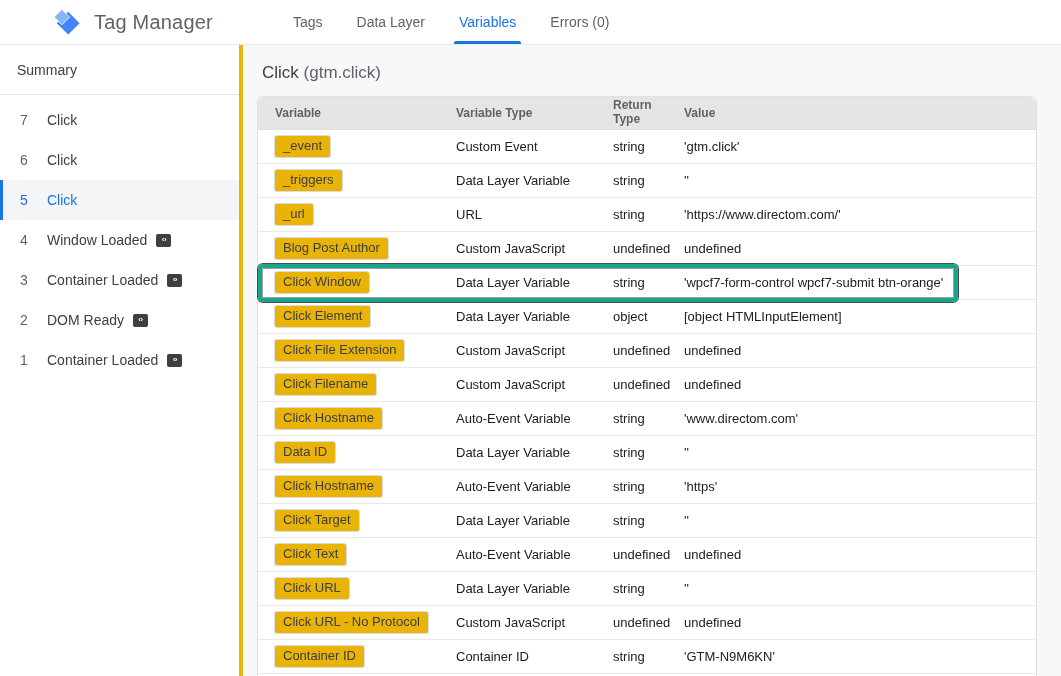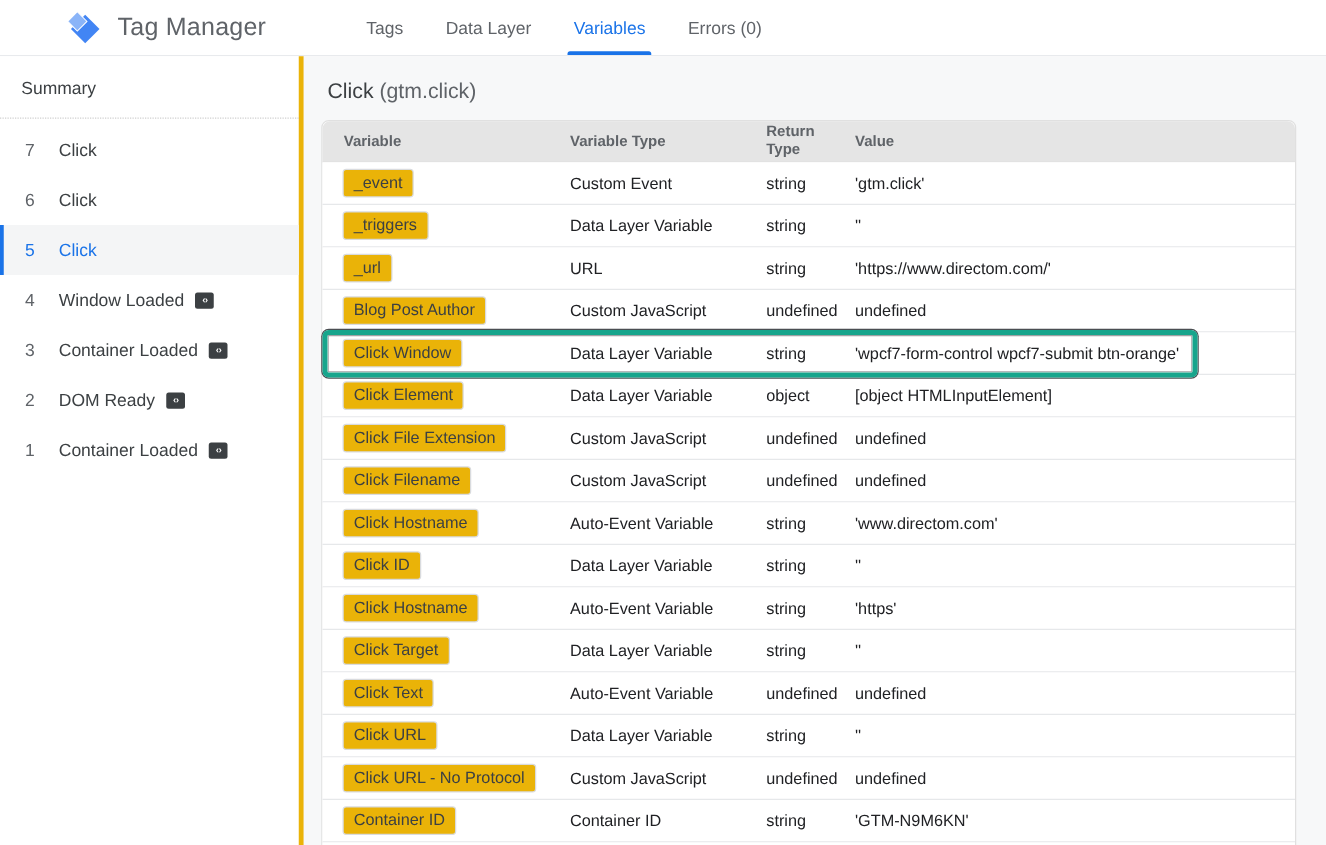--- a/index.html
+++ b/index.html
@@ -170,21 +170,21 @@
               <div>undefined</div>
               <div class="val-cell">undefined</div>
             </div>
             <div class="t-row">
               <div class="chip-cell"><span class="chip">Click Hostname</span></div>
               <div>Auto-Event Variable</div>
               <div>string</div>
               <div class="val-cell">'www.directom.com'</div>
             </div>
             <div class="t-row">
-              <div class="chip-cell"><span class="chip">Click ID</span></div>
+              <div class="chip-cell"><span class="chip">Data ID</span></div>
               <div>Data Layer Variable</div>
               <div>string</div>
               <div class="val-cell">''</div>
             </div>
             <div class="t-row">
               <div class="chip-cell"><span class="chip">Click Hostname</span></div>
               <div>Auto-Event Variable</div>
               <div>string</div>
               <div class="val-cell">'https'</div>
             </div>

